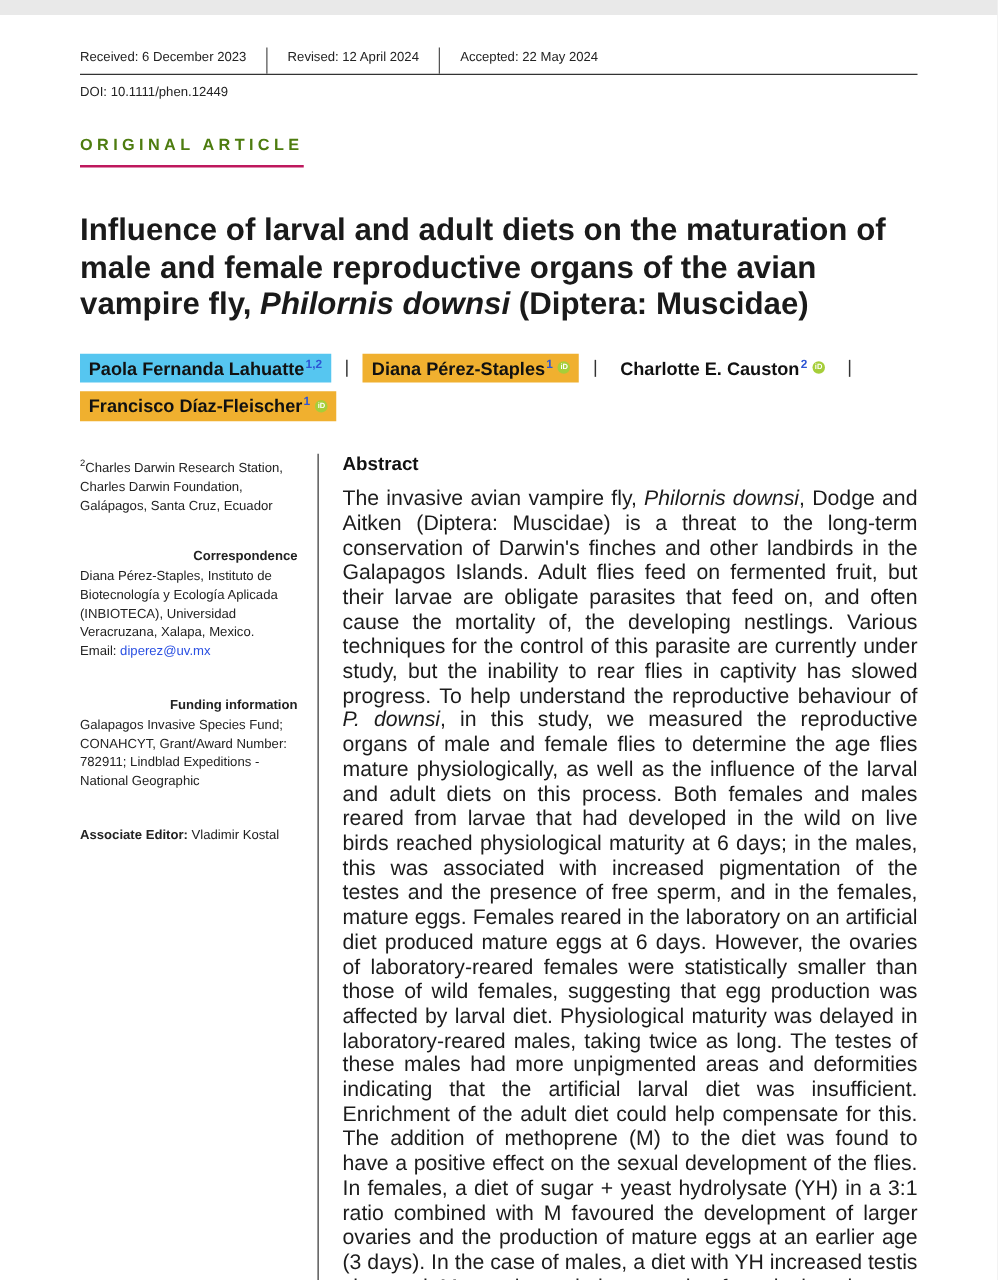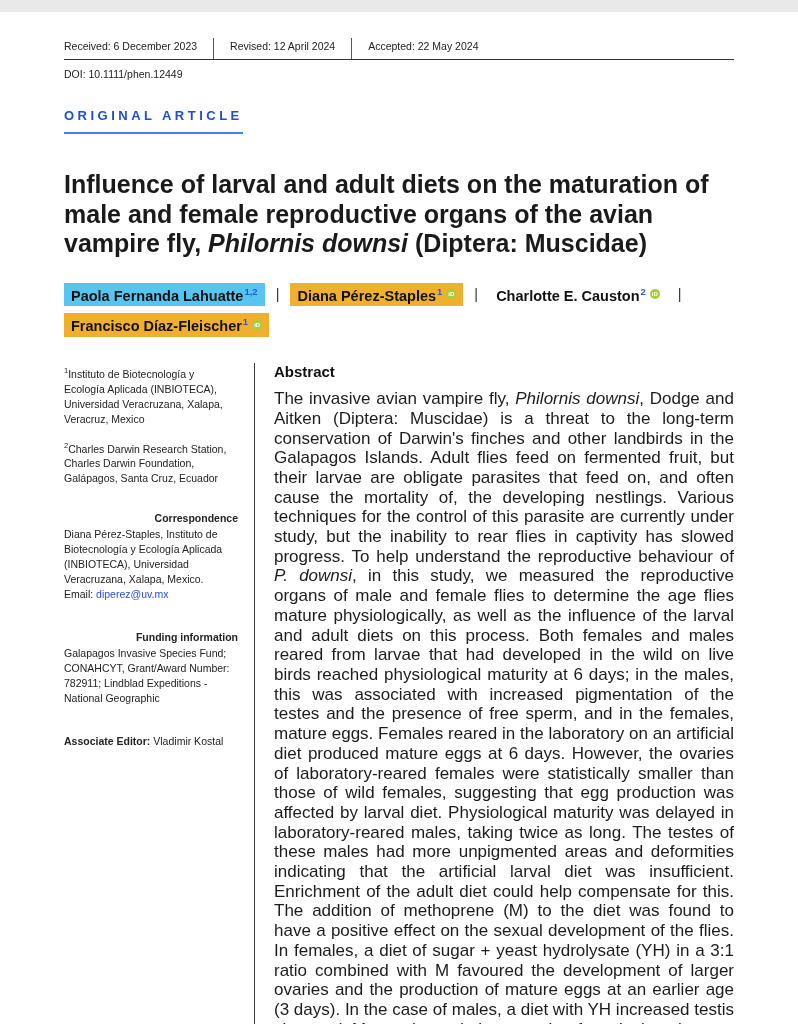--- a/index.html
+++ b/index.html
@@ -9,22 +9,22 @@
     width:798px; height:1024px; margin:12px auto; background:#ffffff;
     padding:0 64px; display:flex; flex-direction:column; overflow:hidden;
   }
   
   .meta-row { margin-top:26px; display:flex; border-bottom:1px solid #333; font-size:10.5px; color:#222; }
   .meta-item { padding:2px 16px 7px 0; margin-right:16px; border-right:1px solid #555; }
   .meta-item:last-child { border-right:none; }
   .doi-row { margin-top:8px; font-size:10.5px; color:#222; }
   
   .type-banner-row { margin-top:18px; display:flex; justify-content:space-between; align-items:flex-start; }
-  .article-type { margin-top:10px; font-size:13px; font-weight:700; letter-spacing:3.5px; color:#1d4ed8;
-    border-bottom:2px solid #3b82f6; padding-bottom:9px; }
+  .article-type { margin-top:10px; font-size:13px; font-weight:700; letter-spacing:3.5px; color:#4d7c0f;
+    border-bottom:2px solid #be185d; padding-bottom:9px; }
   .banner { width:300px; height:31px; background:linear-gradient(90deg, var(--banner_blue,#2b4b9b), #24418f);
     display:flex; align-items:center; justify-content:space-between; padding:0 9px; border-radius:1px; position:relative; overflow:hidden; }
   .banner::after { content:""; position:absolute; right:90px; top:-20px; width:120px; height:70px;
     border-radius:50%; border:1px solid rgba(255,255,255,0.12); pointer-events:none; }
   .banner-titles { line-height:1; }
   .banner-title { color:#ffffff; font-size:12.5px; font-weight:700; }
   .banner-subtitle { color:#a7b9e6; font-size:5.5px; margin-top:2px; }
   .society { display:flex; align-items:center; gap:3px; }
   .society-text { color:#fff; font-size:5px; line-height:6px; font-weight:700; }
   
@@ -86,21 +86,20 @@
     <span class="author hl-orange"><span>Diana Pérez-Staples</span><sup>1</sup><span class="orcid">iD</span></span>
     <span class="sep">|</span>
     <span class="author"><span>Charlotte E. Causton</span><sup>2</sup><span class="orcid">iD</span></span>
     <span class="sep">|</span>
     <span class="author hl-orange"><span>Francisco Díaz-Fleischer</span><sup>1</sup><span class="orcid">iD</span></span>
   </div>
 
   <div class="columns">
 
     <div class="sidebar">
-      <div class="sb-block"><sup>1</sup><span>Instituto de Biotecnología y Ecología Aplicada (INBIOTECA), Universidad Veracruzana, Xalapa, Veracruz, Mexico</span></div>
       <div class="sb-block"><sup>2</sup><span>Charles Darwin Research Station, Charles Darwin Foundation, Galápagos, Santa Cruz, Ecuador</span></div>
       <div class="sb-gap"></div>
       <div class="sb-heading">Correspondence</div>
       <div>Diana Pérez-Staples, Instituto de Biotecnología y Ecología Aplicada (INBIOTECA), Universidad Veracruzana, Xalapa, Mexico.</div>
       <div><span>Email: </span><a class="email-link">diperez@uv.mx</a></div>
       <div class="sb-gap"></div>
         <div class="sb-gap"></div>
       <div class="sb-heading">Funding information</div>
       <div>Galapagos Invasive Species Fund; CONAHCYT, Grant/Award Number: 782911; Lindblad Expeditions - National Geographic</div>
       <div class="sb-gap"></div>

